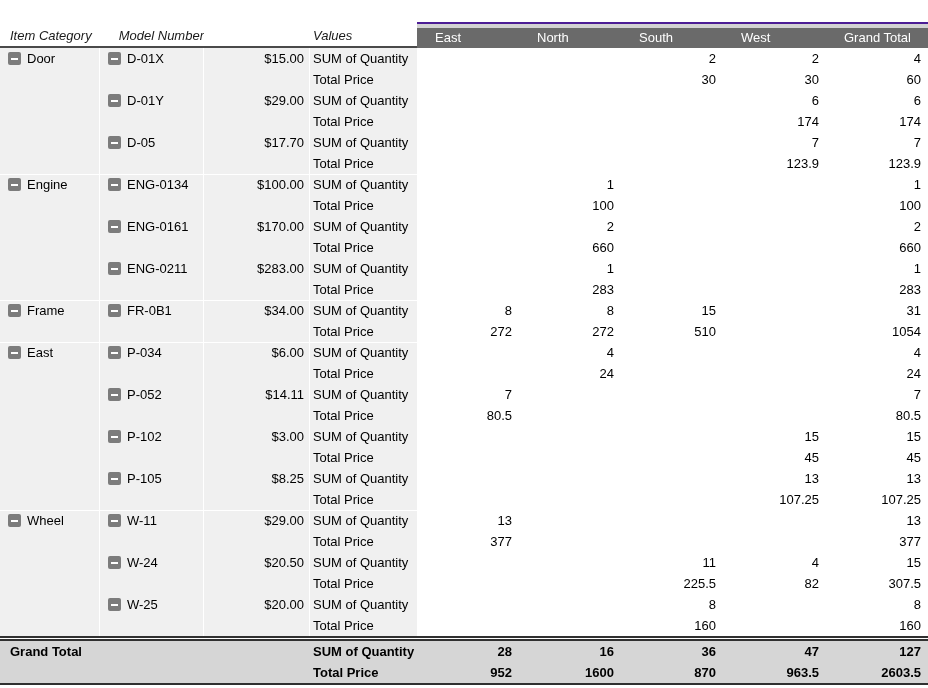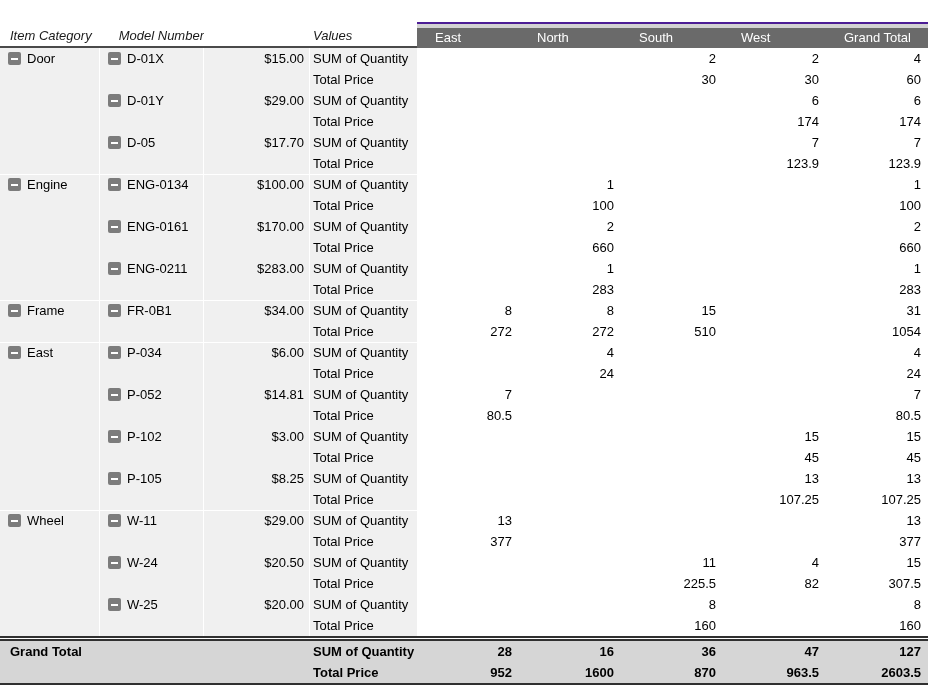--- a/index.html
+++ b/index.html
@@ -327,21 +327,21 @@
           <div class="cell num c9">24</div>
         </div>
         <div class="row">
           <div class="cell c1 lbl ent"></div>
           <div class="cell c2 lbl ent">
             <div class="minus">
               <div class="bar"></div>
             </div>
             <div class="txt">P-052</div>
           </div>
-          <div class="cell c3 lbl num">$14.81</div>
+          <div class="cell c3 lbl num">$14.11</div>
           <div class="cell c4 lbl">SUM of Quantity</div>
           <div class="cell num c5">7</div>
           <div class="cell num c6"></div>
           <div class="cell num c7"></div>
           <div class="cell num c8"></div>
           <div class="cell num c9">7</div>
         </div>
         <div class="row">
           <div class="cell c1 lbl ent"></div>
           <div class="cell c2 lbl ent"></div>

